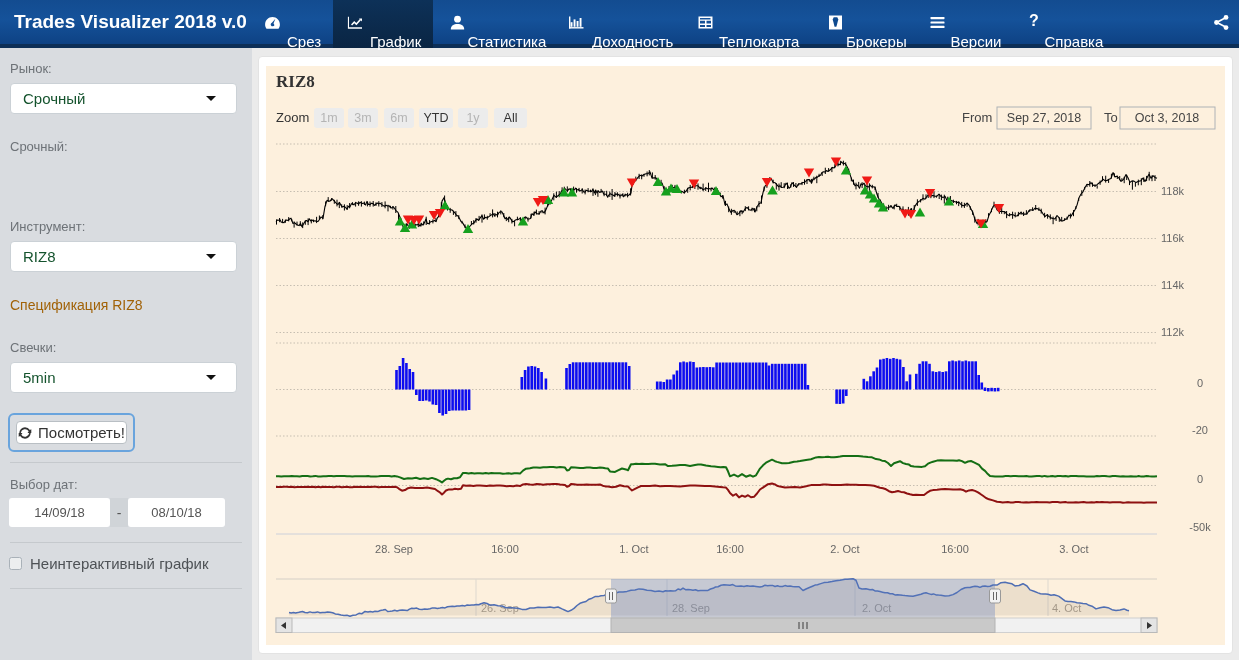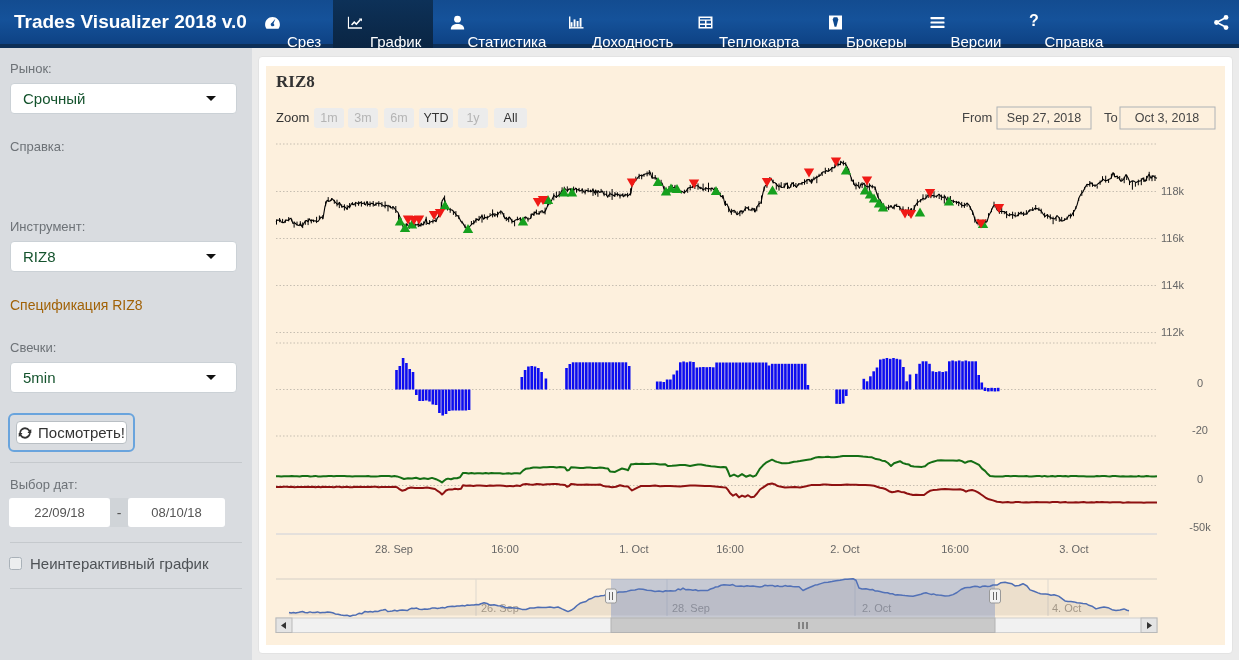--- a/index.html
+++ b/index.html
@@ -85,42 +85,42 @@
       <circle cx="13" cy="13.6" r="2.4"></circle>
       <path d="M3.1 7.8l9.6-5.1.8 1.5-9.6 5.1zM3.9 7.4l9.6 5.1-.8 1.5-9.6-5.1z"></path>
     </svg>
   </div>
 <div id="side">
     <div class="lbl" style="top:13px">Рынок:</div>
     <div class="sel" style="top:35px">
       <span>Срочный</span>
       <span class="caret"></span>
     </div>
-    <div class="lbl" style="top:91px">Справка:</div>
+    <div class="lbl" style="top:91px">Срочный:</div>
     <div class="lbl" style="top:171px">Инструмент:</div>
     <div class="sel" style="top:193px">
       <span>RIZ8</span>
       <span class="caret"></span>
     </div>
     <div class="link" style="top:249px">Спецификация RIZ8</div>
     <div class="lbl" style="top:292px">Свечки:</div>
     <div class="sel" style="top:314px">
       <span>5min</span>
       <span class="caret"></span>
     </div>
     <div class="btnring">
       <div class="btn">
   <svg width="14" height="14" viewBox="0 0 16 16" style="margin-right:6px" fill="#333">
   <path d="M8 1.5a6.5 6.5 0 0 1 5.6 3.2l1.6-1v4.2h-4.3l1.3-1.9A4.9 4.9 0 0 0 3.2 8H1.5A6.5 6.5 0 0 1 8 1.5z"></path>
   <path d="M8 14.5a6.5 6.5 0 0 1-5.6-3.2l-1.6 1V8.1h4.3L3.8 10a4.9 4.9 0 0 0 9-2h1.7A6.5 6.5 0 0 1 8 14.5z"></path>
   </svg>Посмотреть!</div>
     </div>
     <div class="hr" style="top:414px"></div>
     <div class="lbl" style="top:429px">Выбор дат:</div>
-    <div class="din" style="left:9px;top:450px;width:101px">22/09/18</div>
+    <div class="din" style="left:9px;top:450px;width:101px">14/09/18</div>
     <div class="dsep" style="left:110px;top:450px;width:18px">-</div>
     <div class="din" style="left:128px;top:450px;width:97px">08/10/18</div>
     <div class="hr" style="top:494px"></div>
     <div class="cb"></div>
     <div class="cbl">Неинтерактивный график</div>
     <div class="hr" style="top:540px"></div>
   </div>
 <div id="card"></div>
 <svg width="959" height="579" style="position:absolute;left:266px;top:66px;font-family:'Liberation Sans',sans-serif">
 <rect x="0" y="0" width="959" height="579" fill="#fdf0dd"></rect>

